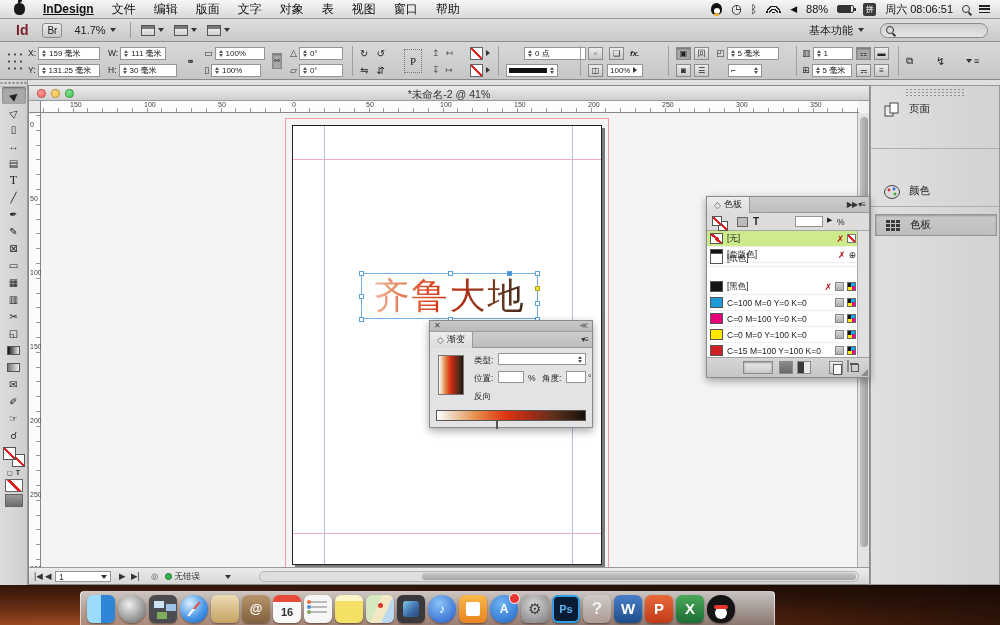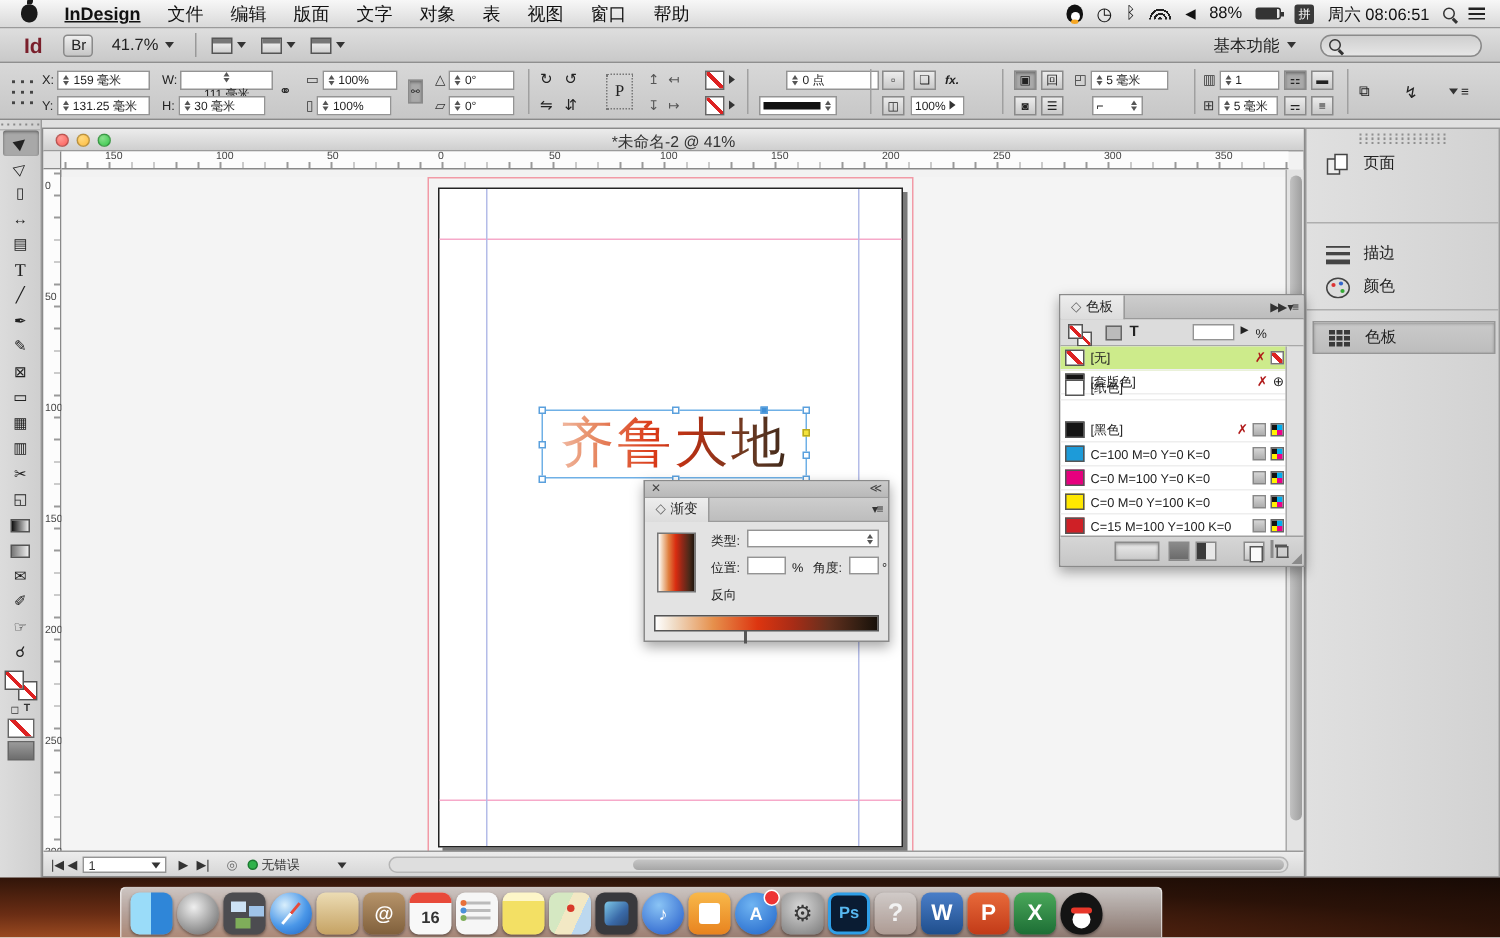--- a/index.html
+++ b/index.html
@@ -297,21 +297,21 @@
       </span>
     <span class="cp r2" style="left:28px;">
         <span class="lbl">Y:</span>
       <span class="fld" style="width:62px;">
           <span class="spin"></span>
           <span>131.25 毫米</span>
         </span>
       </span>
     <span class="cp r1" style="left:108px;">
         <span class="lbl">W:</span>
-      <span class="fld" style="width:62px;flex-direction:column;">
+      <span class="fld" style="width:46px;">
           <span class="spin"></span>
           <span>111 毫米</span>
         </span>
       </span>
     <span class="cp r2" style="left:108px;">
         <span class="lbl">H:</span>
       <span class="fld" style="width:58px;">
           <span class="spin"></span>
           <span>30 毫米</span>
         </span>
@@ -730,28 +730,20 @@
     <div class="rd-grip"></div>
     <div class="rd-item" style="top:12px;">
       <svg class="rd-ico" viewBox="0 0 18 15">
           <rect x="2" y="4" width="8" height="10" fill="#eee" stroke="#444"></rect>
           <rect x="7" y="1" width="8" height="10" fill="#fff" stroke="#444"></rect>
         </svg>
       <span>页面</span>
     </div>
     <div class="rd-sep" style="top:62px;"></div>
     <div class="rd-grip" style="margin-top:0;position:absolute;top:64px;left:34px;right:34px;"></div>
-    <div class="rd-item" style="top:72px;">
-      <svg class="rd-ico" viewBox="0 0 18 15">
-          <rect x="1" y="2" width="16" height="1.2" fill="#444"></rect>
-          <rect x="1" y="6" width="16" height="2.2" fill="#444"></rect>
-          <rect x="1" y="11" width="16" height="3.2" fill="#444"></rect>
-        </svg>
-      <span>描边</span>
-    </div>
     <div class="rd-item" style="top:94px;">
       <svg class="rd-ico" viewBox="0 0 18 15">
           <ellipse cx="9" cy="8" rx="7.5" ry="6.5" fill="#ddd" stroke="#444"></ellipse>
           <circle cx="6" cy="6" r="1.4" fill="#d33"></circle>
           <circle cx="11" cy="5" r="1.4" fill="#36c"></circle>
           <circle cx="12" cy="10" r="1.4" fill="#3a3"></circle>
         </svg>
       <span>颜色</span>
     </div>
     <div class="rd-sep" style="top:120px;"></div>

